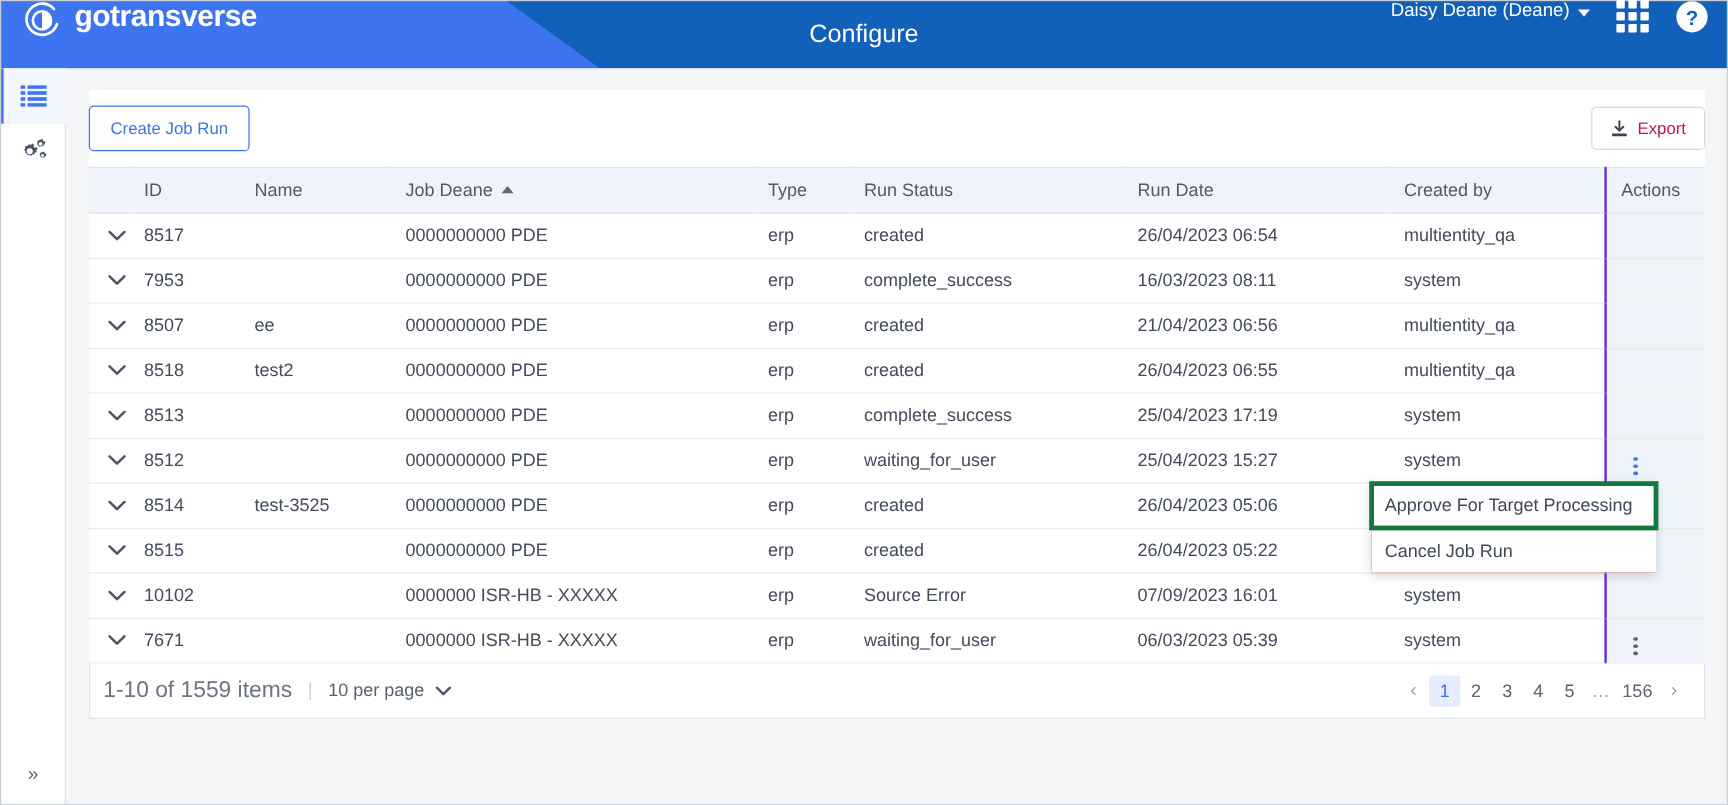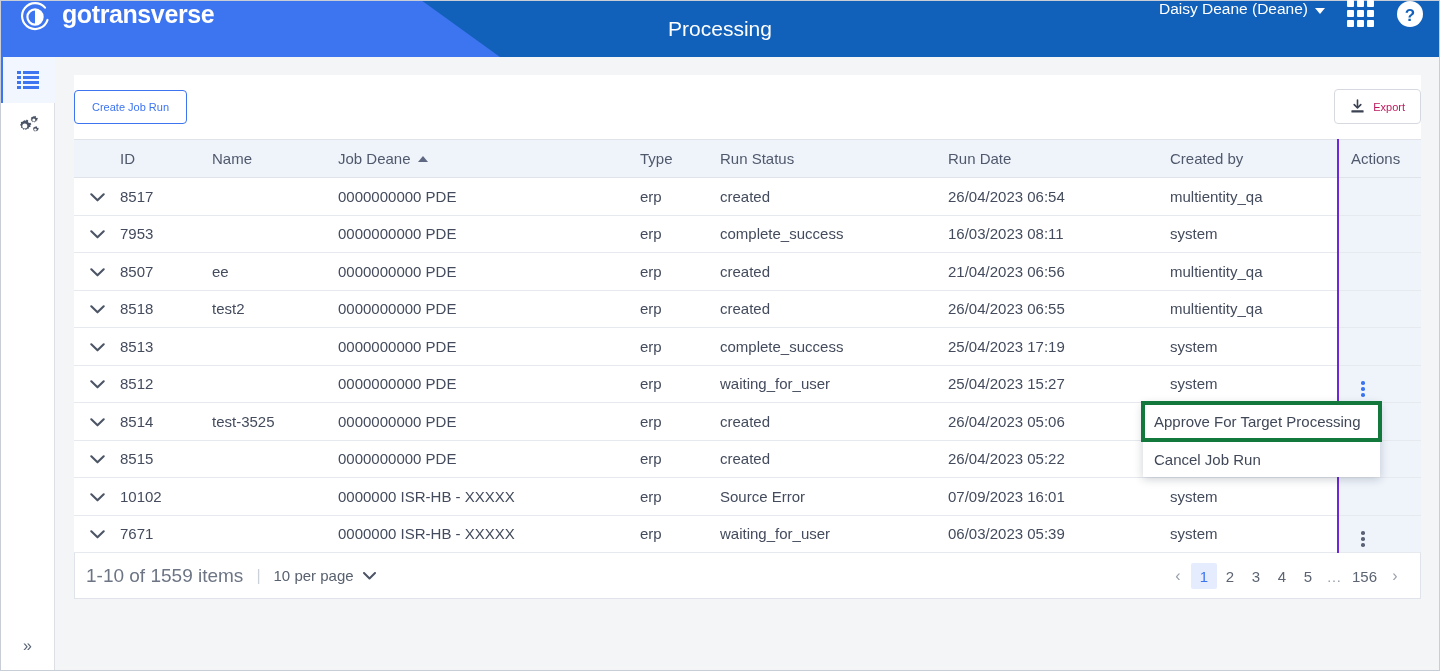--- a/index.html
+++ b/index.html
@@ -102,21 +102,21 @@
     width: 1347px;
     background: #ffffff;
   }
 
   .toolbar {
     height: 64px; display: flex; align-items: center;
     padding: 0 0 0 0; position: relative;
   }
   .btn {
     font-family: "Liberation Sans", sans-serif;
-    font-size: 11px;
+    font-size: 14px;
     background: #ffffff;
     border-radius: 4px;
     cursor: pointer;
     display: inline-flex; align-items: center; gap: 8px;
     white-space: nowrap;
   }
   .btn-primary-outline {
     border: 1px solid #3d74f0; color: #3d74f0;
     padding: 10px 17px;
   }
@@ -253,21 +253,21 @@
     <div class="brand">
       <svg class="brand-logo" viewBox="0 0 34 34">
         <path d="M27 7.6 A13 13 0 1 0 29.5 20" fill="none" stroke="#ffffff" stroke-width="2.2" stroke-linecap="round"></path>
         <circle cx="17" cy="17" r="7.6" fill="none" stroke="#ffffff" stroke-width="2.2"></circle>
         <path d="M17 9.4 A7.6 7.6 0 0 1 17 24.6 Z" fill="#ffffff"></path>
       </svg>
       <span class="brand-name">gotransverse</span>
     </div>
 
     <div class="topbar-title">
-      <span>Processing</span>
+      <span>Configure</span>
     </div>
 
     <div class="topbar-right">
       <div class="user-menu">
         <span>Daisy Deane (Deane)</span>
         <span class="caret-down"></span>
       </div>
       <div class="grid-icon">
         <i></i>
           <i></i>

